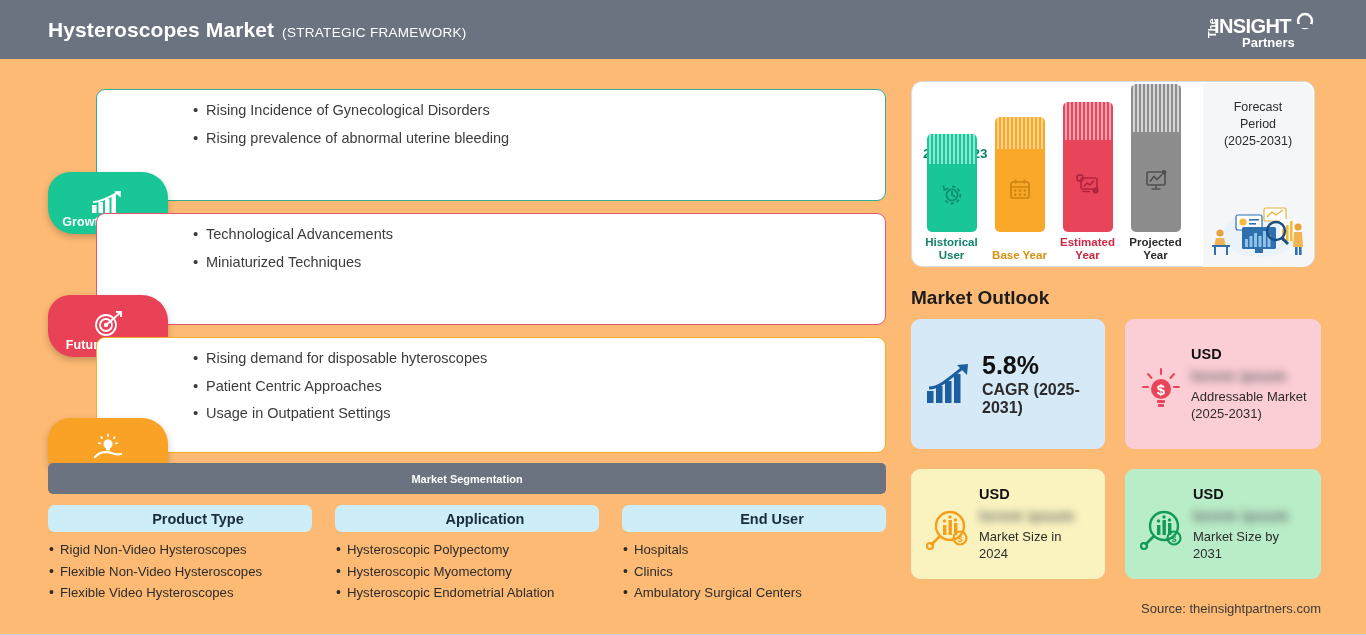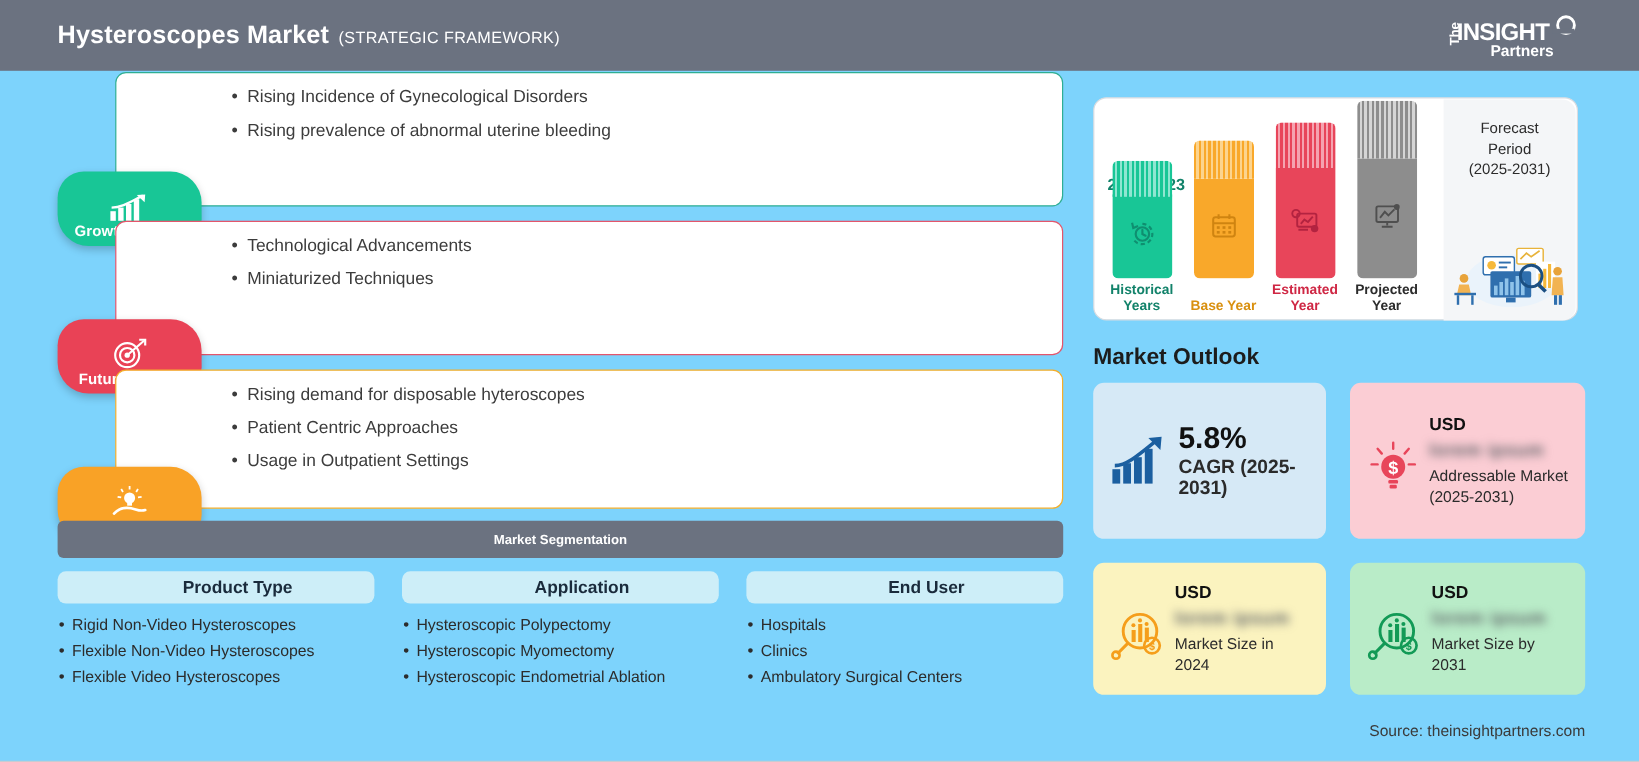--- a/index.html
+++ b/index.html
@@ -2,33 +2,33 @@
 <html><head>
 <meta charset="utf-8">
 <style>
   * { box-sizing: border-box; margin: 0; padding: 0; }
   html, body {
     width: 1366px; height: 635px;
     font-family: "Liberation Sans", sans-serif;
     background: #ffffff;
     overflow: hidden;
   }
-  .page { position: relative; width: 1366px; height: 635px; background:#7dd3fc; border-bottom:1px solid #c8ccd2; }
+  .page { position: relative; width: 1366px; height: 635px; background:#fdba74; border-bottom:1px solid #c8ccd2; }
 
   
   .header {
     position: absolute; left:0; top:0; width:1366px; height:59px;
     background:#6b7280; display:flex; align-items:center;
   }
   .header-title { margin-left:48px; color:#fff; font-size:21px; font-weight:bold; letter-spacing:.1px; }
   .header-sub { color:#fff; font-size:13.5px; font-weight:normal; margin-left:8px; letter-spacing:.3px; }
   .logo { position:absolute; right:48px; top:6px; width:120px; height:46px; color:#fff; }
 
   
-  .left { position:absolute; left:0; top:47px; width:900px; height:484px; }
+  .left { position:absolute; left:0; top:76px; width:900px; height:484px; }
 
   .factor-box {
     position:absolute; left:96px; width:790px;
     border:1.3px solid; border-radius:9px; background:#fff;
   }
   .factor-box.green  { top:13px;  height:112px; border-color:#2fae93; }
   .factor-box.red    { top:137px; height:112px; border-color:#e4556b; }
   .factor-box.orange { top:261px; height:116px; border-color:#f5ae2a; }
 
   .bullets { padding:13px 0 0 96px; }
@@ -241,21 +241,21 @@
                 <svg width="24" height="24" viewBox="0 0 24 24">
                   <path d="M12 3.5 A8.5 8.5 0 1 1 4.6 16.5" fill="none" stroke="#0f8f70" stroke-width="1.8" stroke-dasharray="3.4 2.6"></path>
                   <circle cx="12" cy="12" r="5.6" fill="none" stroke="#0f8f70" stroke-width="1.8"></circle>
                   <path d="M12 8.6 V12 L14.6 13.4" stroke="#0f8f70" stroke-width="1.8" fill="none" stroke-linecap="round"></path>
                   <path d="M3.4 2.6 L4.4 7 L8.4 5.4" fill="none" stroke="#0f8f70" stroke-width="1.8"></path>
                 </svg>
               </span>
             </div>
             <div class="stripes" style="height:30px; background:repeating-linear-gradient(90deg,#18c696 0 2px,#8fe6d1 2px 4px);"></div>
           </div>
-          <div class="bar-name" style="color:#12826a;">Historical Years</div>
+          <div class="bar-name" style="color:#12826a;">Historical User</div>
         </div>
 
         <div class="bar-col" style="left:68px;">
           <div class="yr" style="top:-133px; color:#d9900f;">2024</div>
           <div class="bar" style="height:115px; bottom:30px;">
             <div class="solid" style="height:83px; background:#f9a82a;">
               <span>
                 <svg width="24" height="24" viewBox="0 0 24 24">
                   <rect x="3" y="5" width="18" height="16" rx="2" fill="none" stroke="#cf8411" stroke-width="1.7"></rect>
                   <line x1="3" y1="10" x2="21" y2="10" stroke="#cf8411" stroke-width="1.7"></line>

